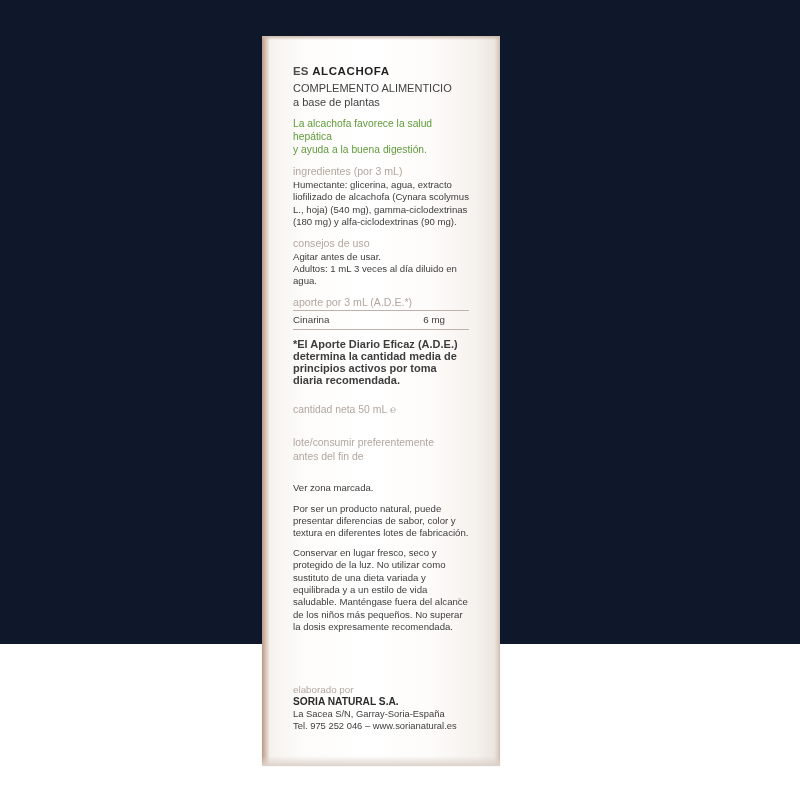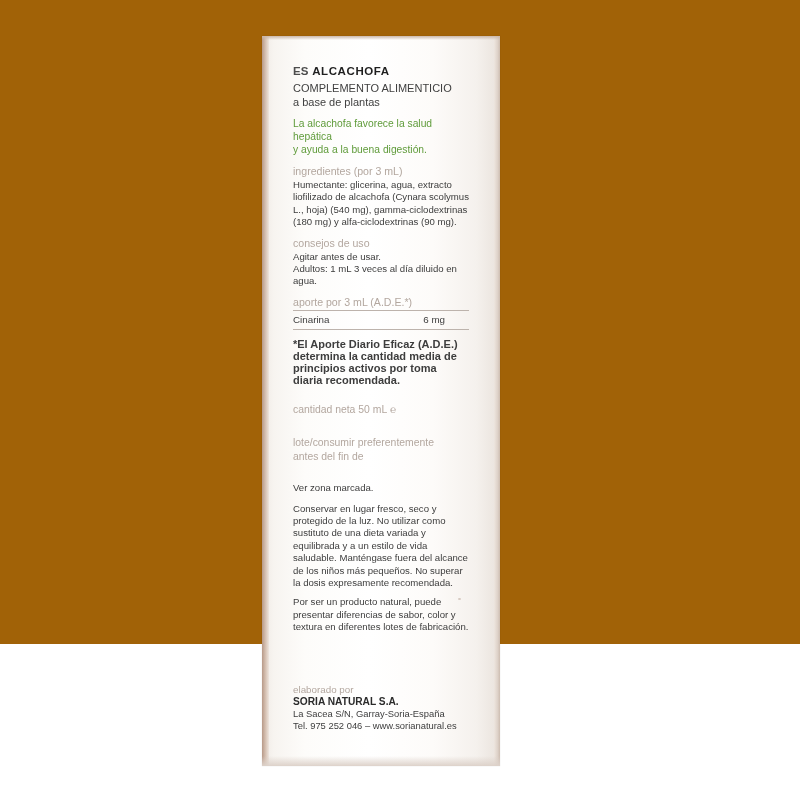--- a/index.html
+++ b/index.html
@@ -11,21 +11,21 @@
     width: 800px;
     height: 800px;
     overflow: hidden;
     font-family: "Liberation Sans", sans-serif;
   }
 
   #scene {
     position: relative;
     width: 800px;
     height: 644px;
-    background: #a16207;
+    background: #0f172a;
   }
 
   
   .box {
     position: absolute;
     left: 262px;
     top: 36px;
     width: 238px;
     height: 730px;
     background: linear-gradient(90deg,
@@ -255,22 +255,22 @@
       </div>
 
       <div class="gap-small"></div>
 
       <div class="faint-line">
         <div>lote/consumir preferentemente</div>
         <div>antes del fin de</div>
       </div>
       <div class="ver-zona">Ver zona marcada.</div>
 
+      <div class="para">Por ser un producto natural, puede presentar diferencias de sabor, color y textura en diferentes lotes de fabricación.</div>
       <div class="para">Conservar en lugar fresco, seco y protegido de la luz. No utilizar como sustituto de una dieta variada y equilibrada y a un estilo de vida saludable. Manténgase fuera del alcance de los niños más pequeños. No superar la dosis expresamente recomendada.</div>
-      <div class="para">Por ser un producto natural, puede presentar diferencias de sabor, color y textura en diferentes lotes de fabricación.</div>
 
     </div>
 
     <div class="speck"></div>
 
     <div class="footer">
       <div class="f-head">elaborado por</div>
       <div class="f-brand">SORIA NATURAL S.A.</div>
       <div class="f-line">La Sacea S/N, Garray-Soria-España</div>
       <div class="f-line">Tel. 975 252 046 – www.sorianatural.es</div>

